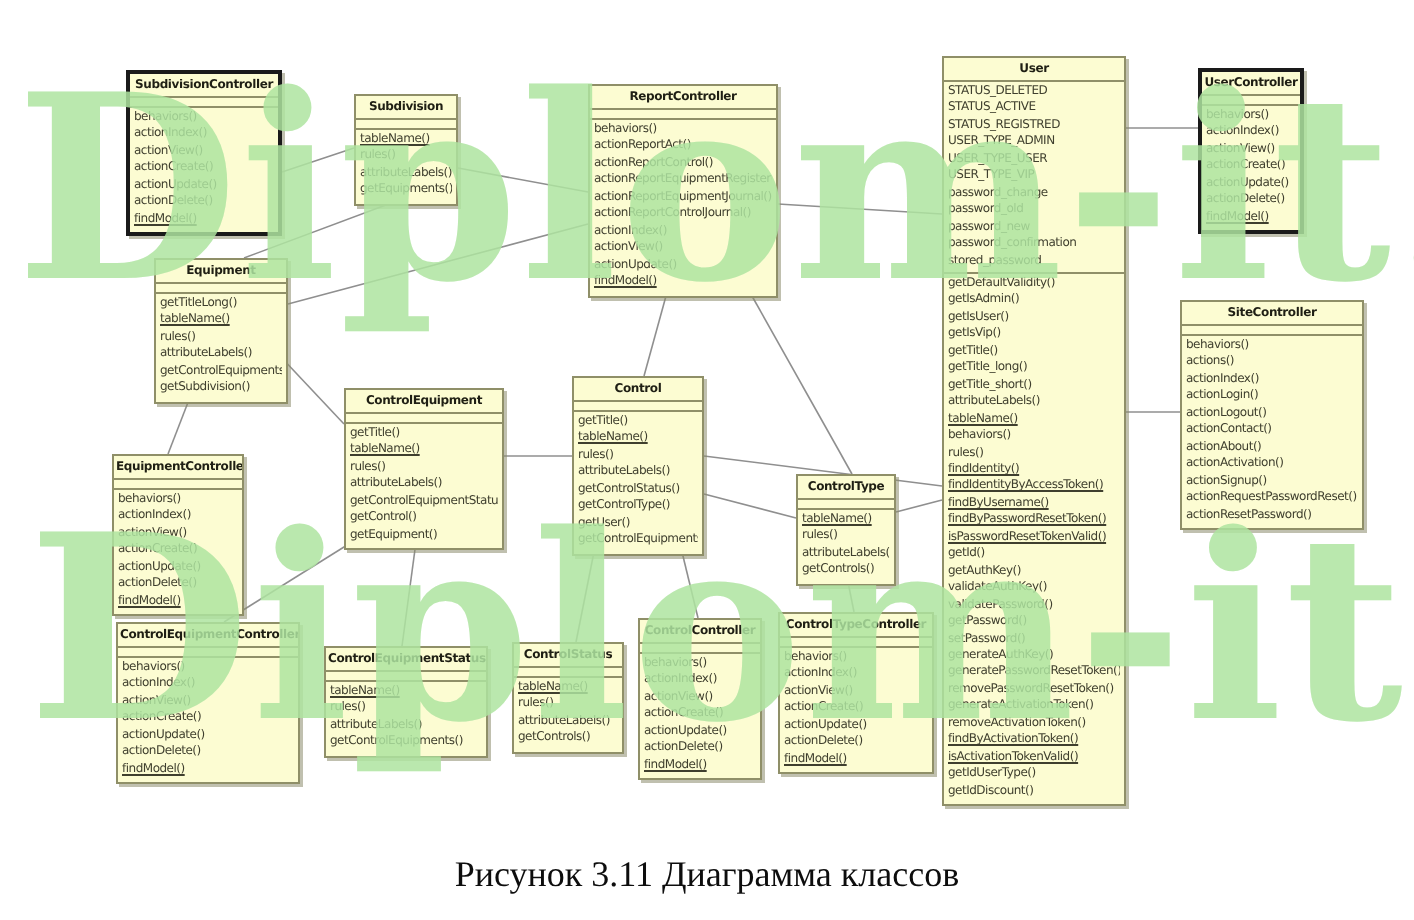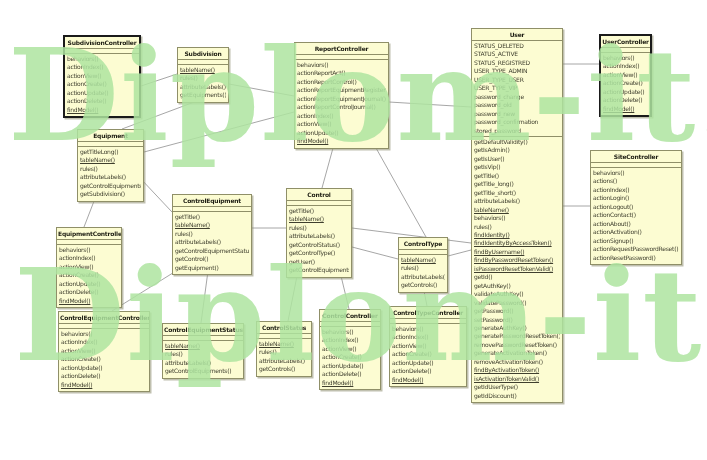--- a/index.html
+++ b/index.html
@@ -308,13 +308,14 @@
           <div class="uml-line">actionUpdate()</div>
           <div class="uml-line">actionDelete()</div>
           <div class="uml-line u">findModel()</div>
         </div>
       </div>
     </div>
   <div id="watermark-layer">
     <div class="wm-row" style="left:8px; top:20px;">Diplom-it.ru</div>
     <div class="wm-row" style="left:14px; top:240px;">Diplom-it.ru</div>
   </div>
+  <div id="caption">Рисунок 3.11 Диаграмма классов</div>
 </div>
 
 </body></html>

